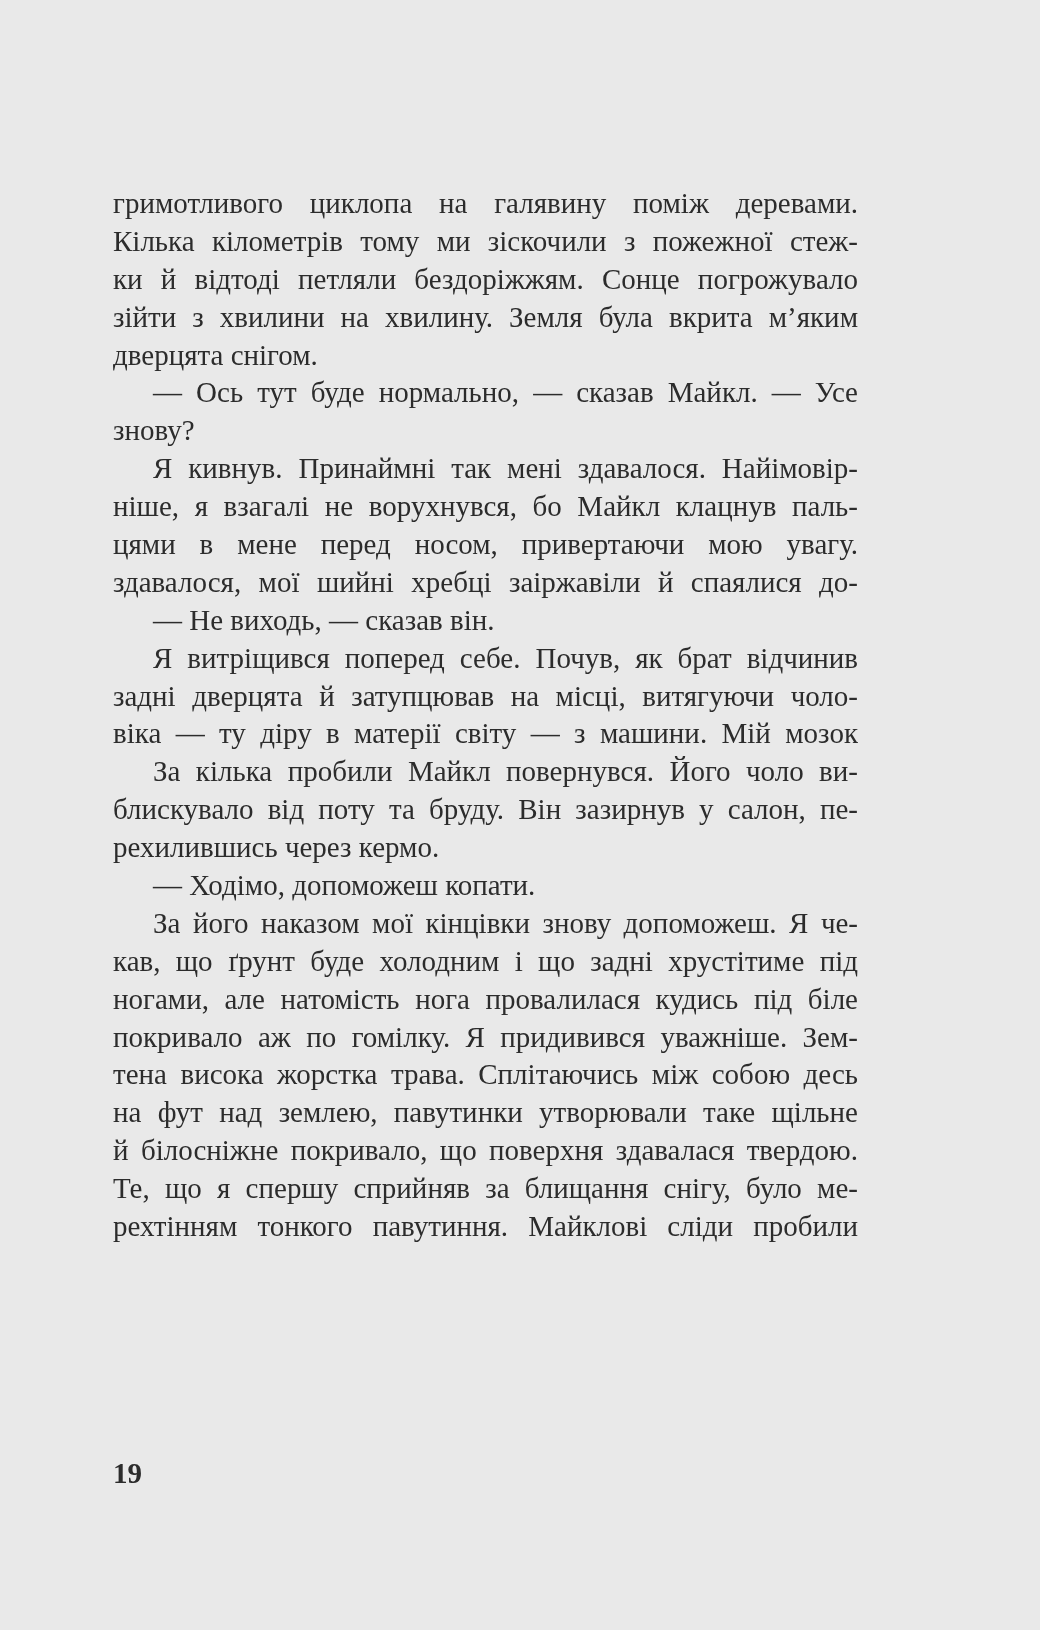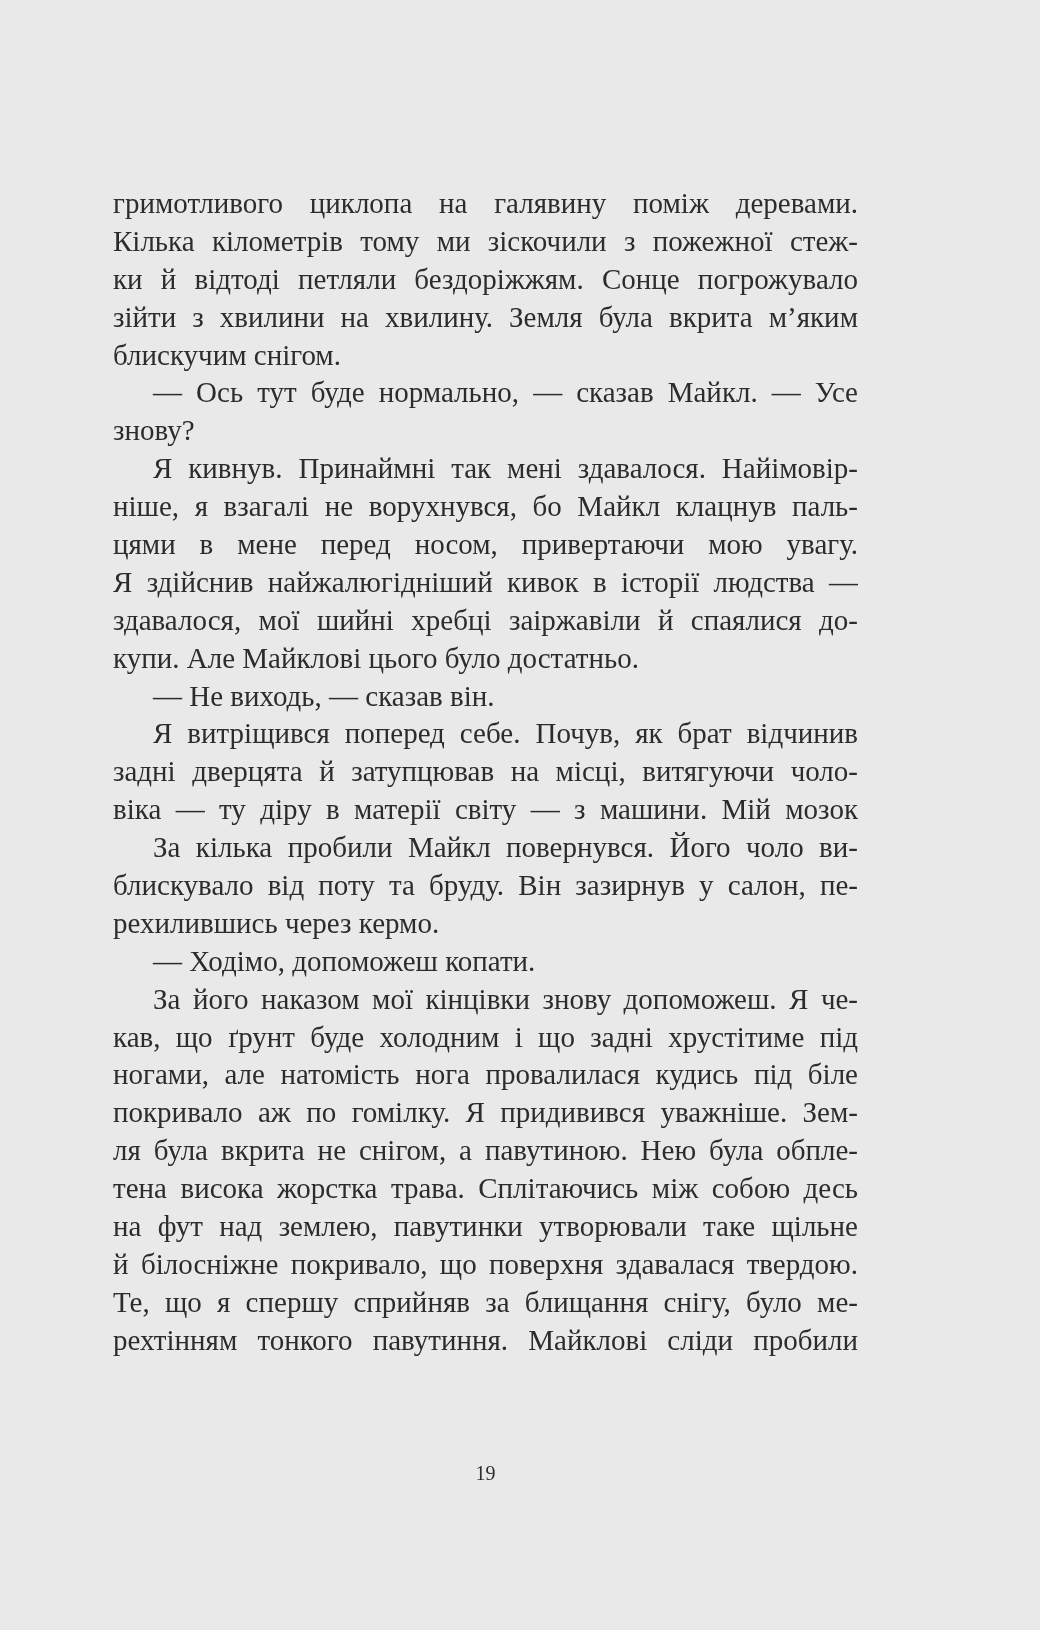--- a/index.html
+++ b/index.html
@@ -37,57 +37,55 @@
     text-align-last: justify;
   }
   .line.indent {
     text-indent: 40px;
   }
   .folio {
     position: absolute;
     left: 113px;
     top: 1457px;
     width: 745px;
-    text-align: center;
+    text-align: left;
     font-family: "Liberation Serif", "DejaVu Serif", serif;
-    font-size: 20px;
+    font-size: 29px;
     line-height: 32px;
+    font-weight: bold;
   }
 </style>
 </head>
 <body style="background: rgb(233, 233, 233); color: rgb(44, 44, 44);">
 
 <div class="page" style="background: rgb(233, 233, 233);">
   <div class="text-block" id="text-block">
       <div class="line fill">гримотливого циклопа на галявину поміж деревами.</div>
       <div class="line fill">Кілька кілометрів тому ми зіскочили з пожежної стеж-</div>
       <div class="line fill">ки й відтоді петляли бездоріжжям. Сонце погрожувало</div>
       <div class="line fill">зійти з хвилини на хвилину. Земля була вкрита м’яким</div>
-      <div class="line">блискучим снігом.</div>
+      <div class="line">дверцята снігом.</div>
       <div class="line fill indent">— Ось тут буде нормально, — сказав Майкл. — Усе</div>
       <div class="line">знову?</div>
       <div class="line fill indent">Я кивнув. Принаймні так мені здавалося. Найімовір-</div>
       <div class="line fill">ніше, я взагалі не ворухнувся, бо Майкл клацнув паль-</div>
       <div class="line fill">цями в мене перед носом, привертаючи мою увагу.</div>
-      <div class="line fill">Я здійснив найжалюгідніший кивок в історії людства —</div>
       <div class="line fill">здавалося, мої шийні хребці заіржавіли й спаялися до-</div>
-      <div class="line">купи. Але Майклові цього було достатньо.</div>
       <div class="line indent">— Не виходь, — сказав він.</div>
       <div class="line fill indent">Я витріщився поперед себе. Почув, як брат відчинив</div>
       <div class="line fill">задні дверцята й затупцював на місці, витягуючи чоло-</div>
       <div class="line fill">віка — ту діру в матерії світу — з машини. Мій мозок</div>
       <div class="line fill indent">За кілька пробили Майкл повернувся. Його чоло ви-</div>
       <div class="line fill">блискувало від поту та бруду. Він зазирнув у салон, пе-</div>
       <div class="line">рехилившись через кермо.</div>
       <div class="line indent">— Ходімо, допоможеш копати.</div>
       <div class="line fill indent">За його наказом мої кінцівки знову допоможеш. Я че-</div>
       <div class="line fill">кав, що ґрунт буде холодним і що задні хрустітиме під</div>
       <div class="line fill">ногами, але натомість нога провалилася кудись під біле</div>
       <div class="line fill">покривало аж по гомілку. Я придивився уважніше. Зем-</div>
-      <div class="line fill">ля була вкрита не снігом, а павутиною. Нею була обпле-</div>
       <div class="line fill">тена висока жорстка трава. Сплітаючись між собою десь</div>
       <div class="line fill">на фут над землею, павутинки утворювали таке щільне</div>
       <div class="line fill">й білосніжне покривало, що поверхня здавалася твердою.</div>
       <div class="line fill">Те, що я спершу сприйняв за блищання снігу, було ме-</div>
       <div class="line fill">рехтінням тонкого павутиння. Майклові сліди пробили</div>
     </div>
   <div class="folio">19</div>
 </div>
 
 </body></html>

